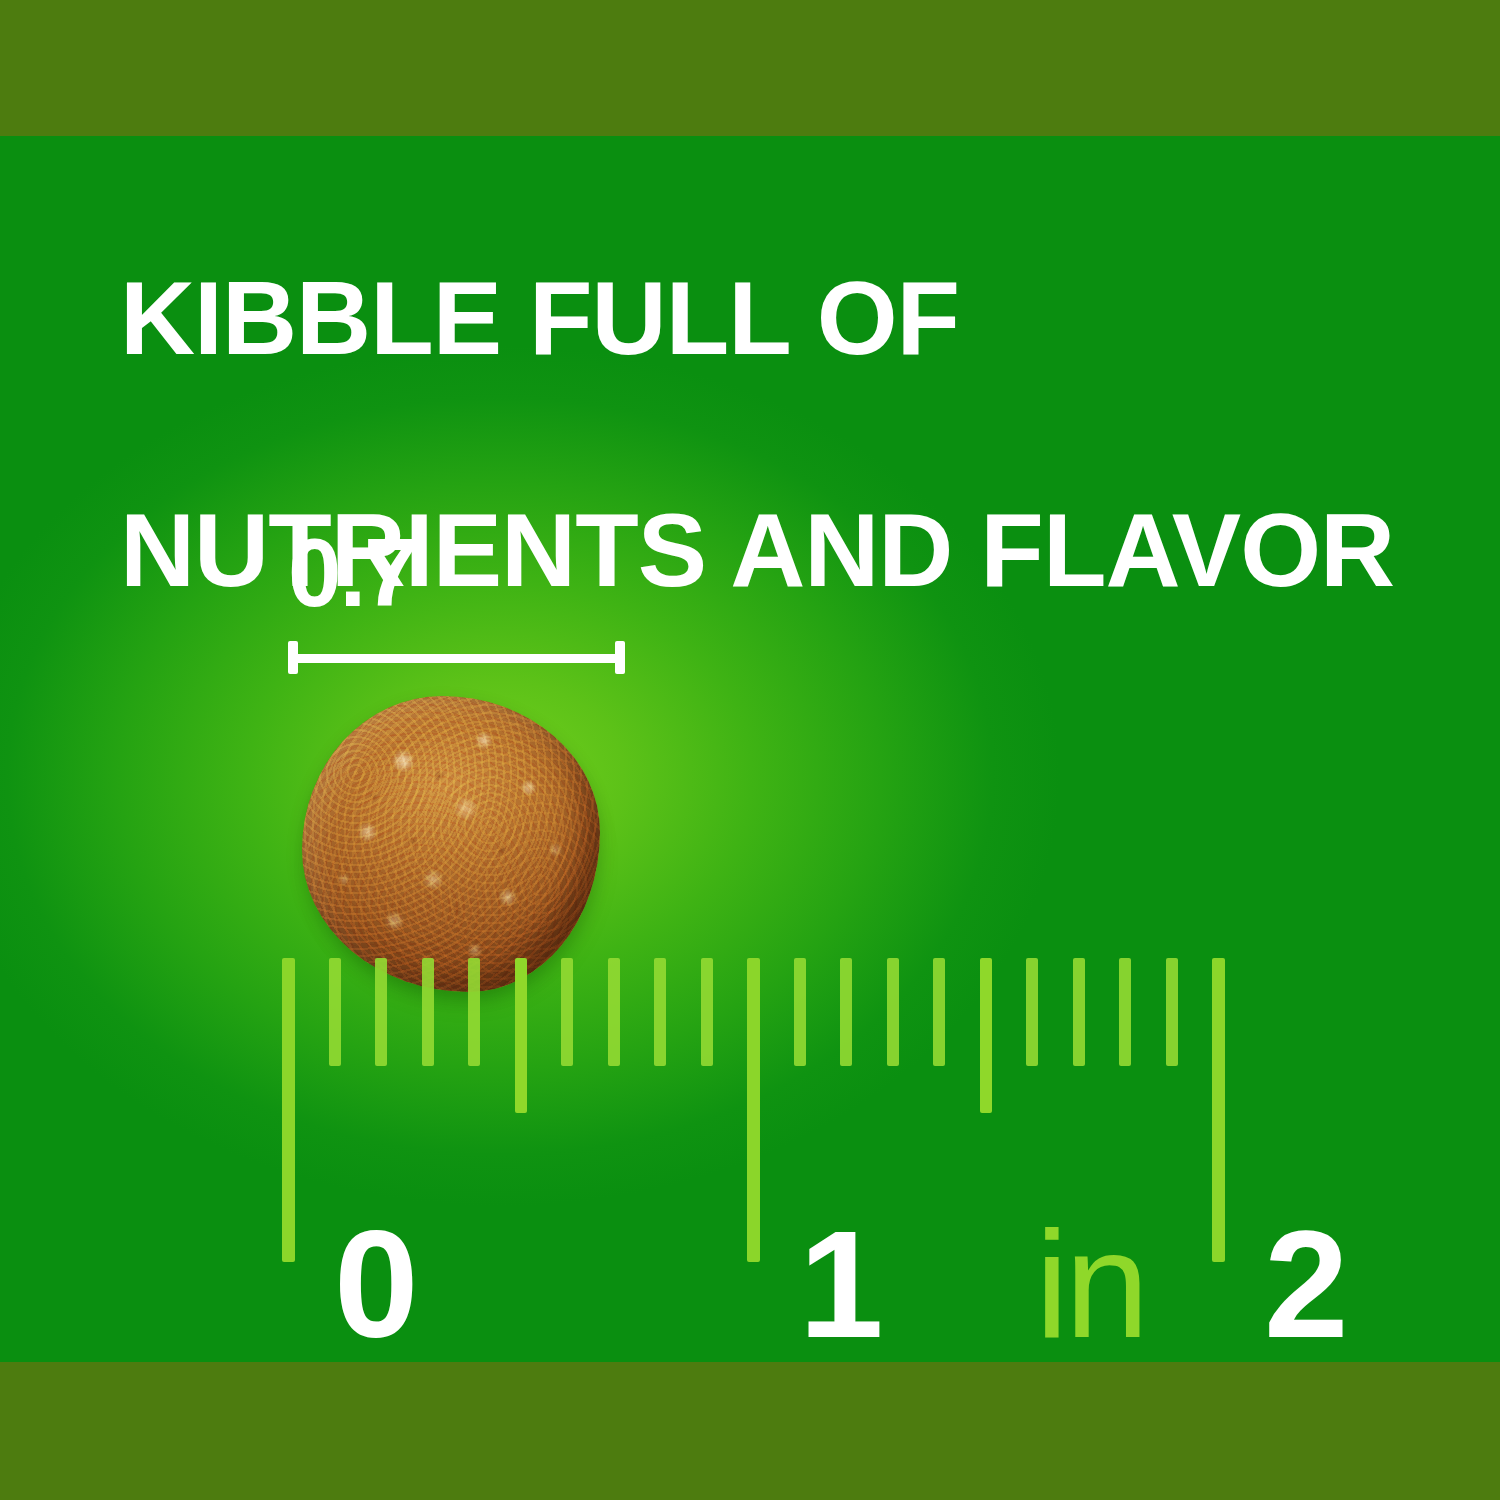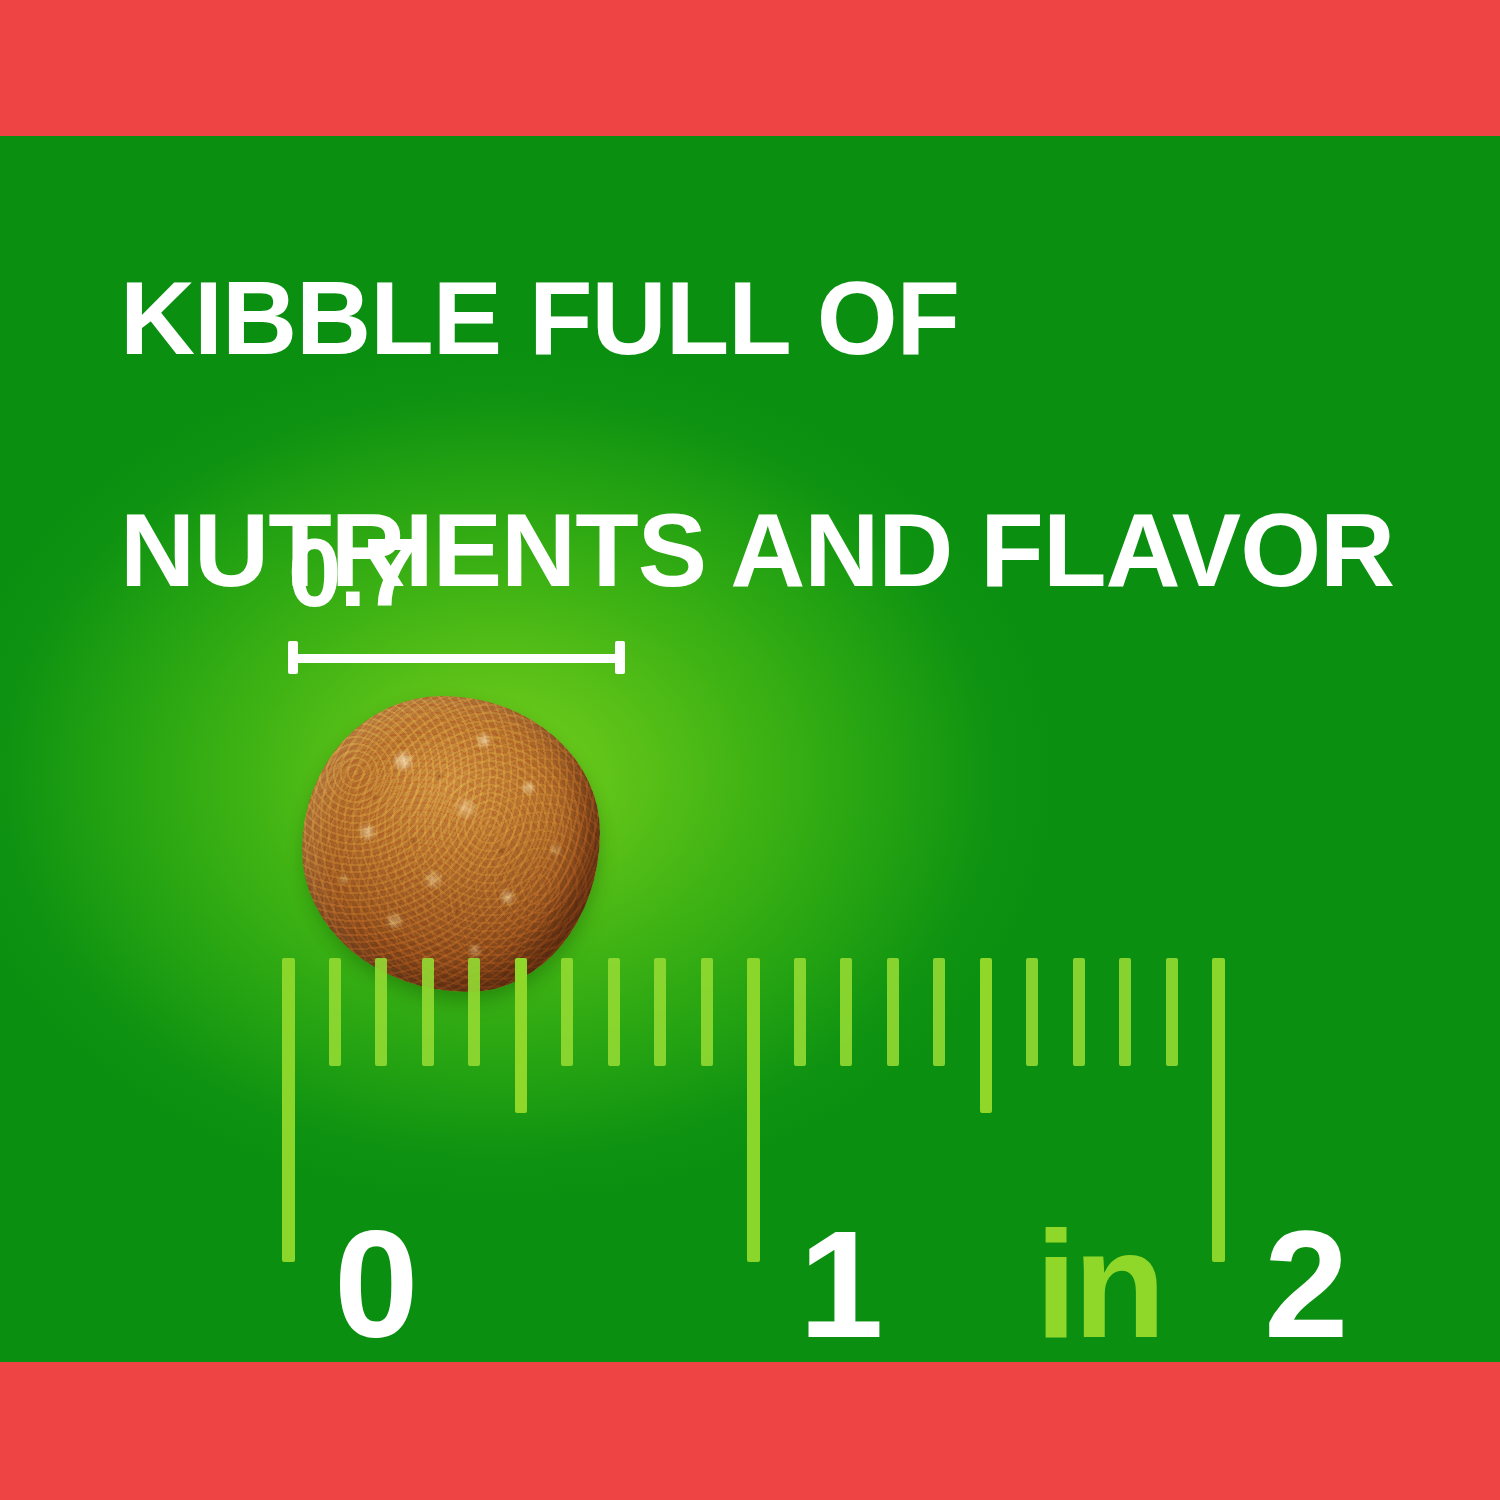--- a/index.html
+++ b/index.html
@@ -6,21 +6,21 @@
   html, body {
     width:1500px; height:1500px;
     background:#ffffff;
     font-family:"Liberation Sans", sans-serif;
     overflow:hidden;
   }
 
   #stage {
     position:relative;
     width:1500px; height:1500px;
-    background:#ef4444;
+    background:#4d7c0f;
   }
 
   
   #panel {
     position:absolute;
     left:0; top:136px;
     width:1500px; height:1226px;
     background:
       radial-gradient(ellipse 560px 430px at 500px 640px,
         #72cf1e 0%, #5dc218 22%, #3fb314 45%, #25a312 68%, #0f9311 88%, #0a8f10 100%),
@@ -154,21 +154,21 @@
     font-family:"Liberation Sans","DejaVu Sans", sans-serif;
     font-weight:bold;
     font-size:152px;
     line-height:152px;
     letter-spacing:-3px;
   }
   .ruler-unit {
     position:absolute;
     color:#8fd82a;
     font-family:"Liberation Sans","DejaVu Sans", sans-serif;
-    font-weight:bold;
+    font-weight:normal;
     font-size:152px;
     line-height:152px;
     letter-spacing:-4px;
   }
 </style>
 </head>
 <body>
 
 <div id="stage">
 

